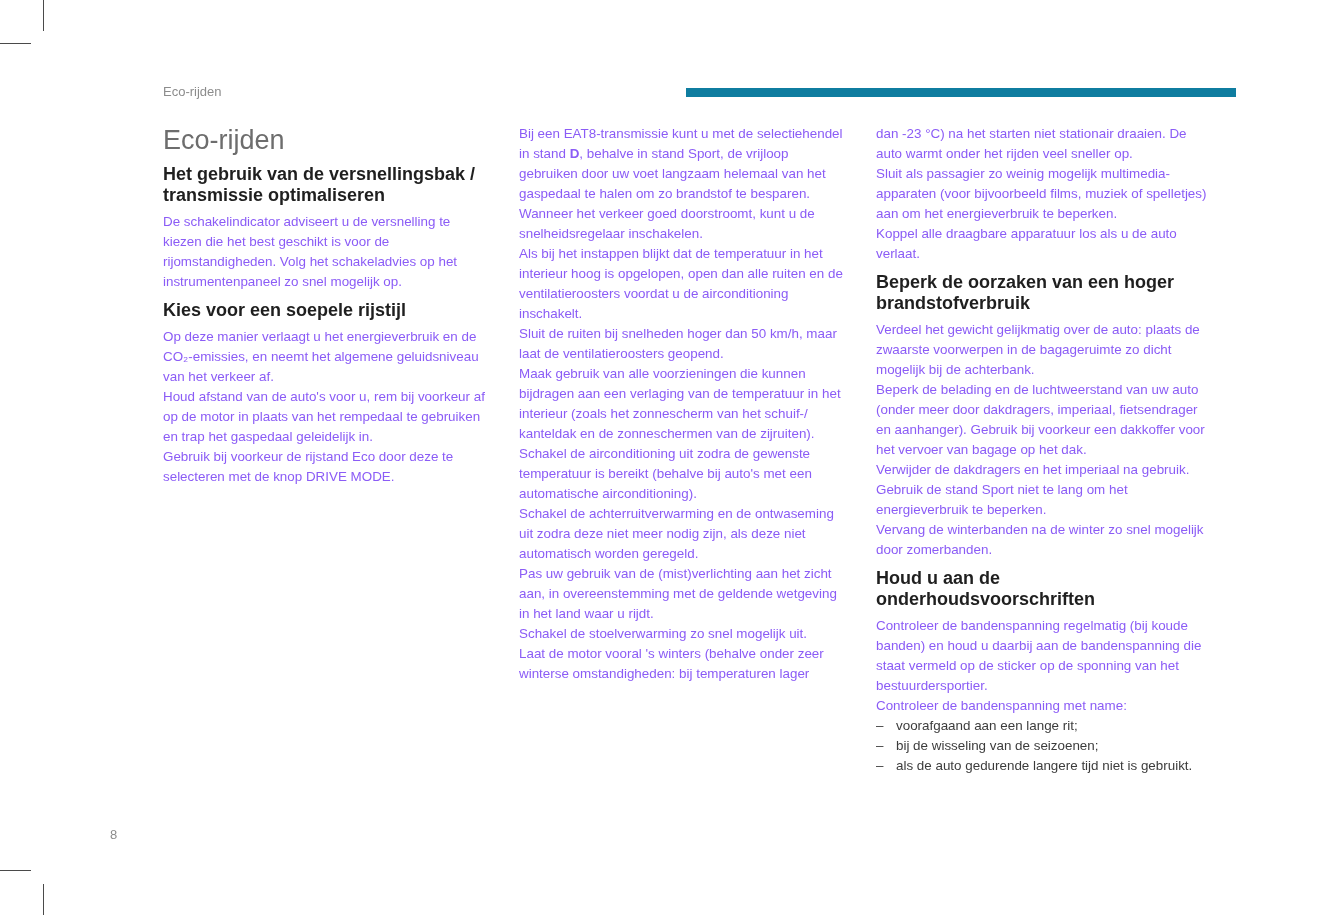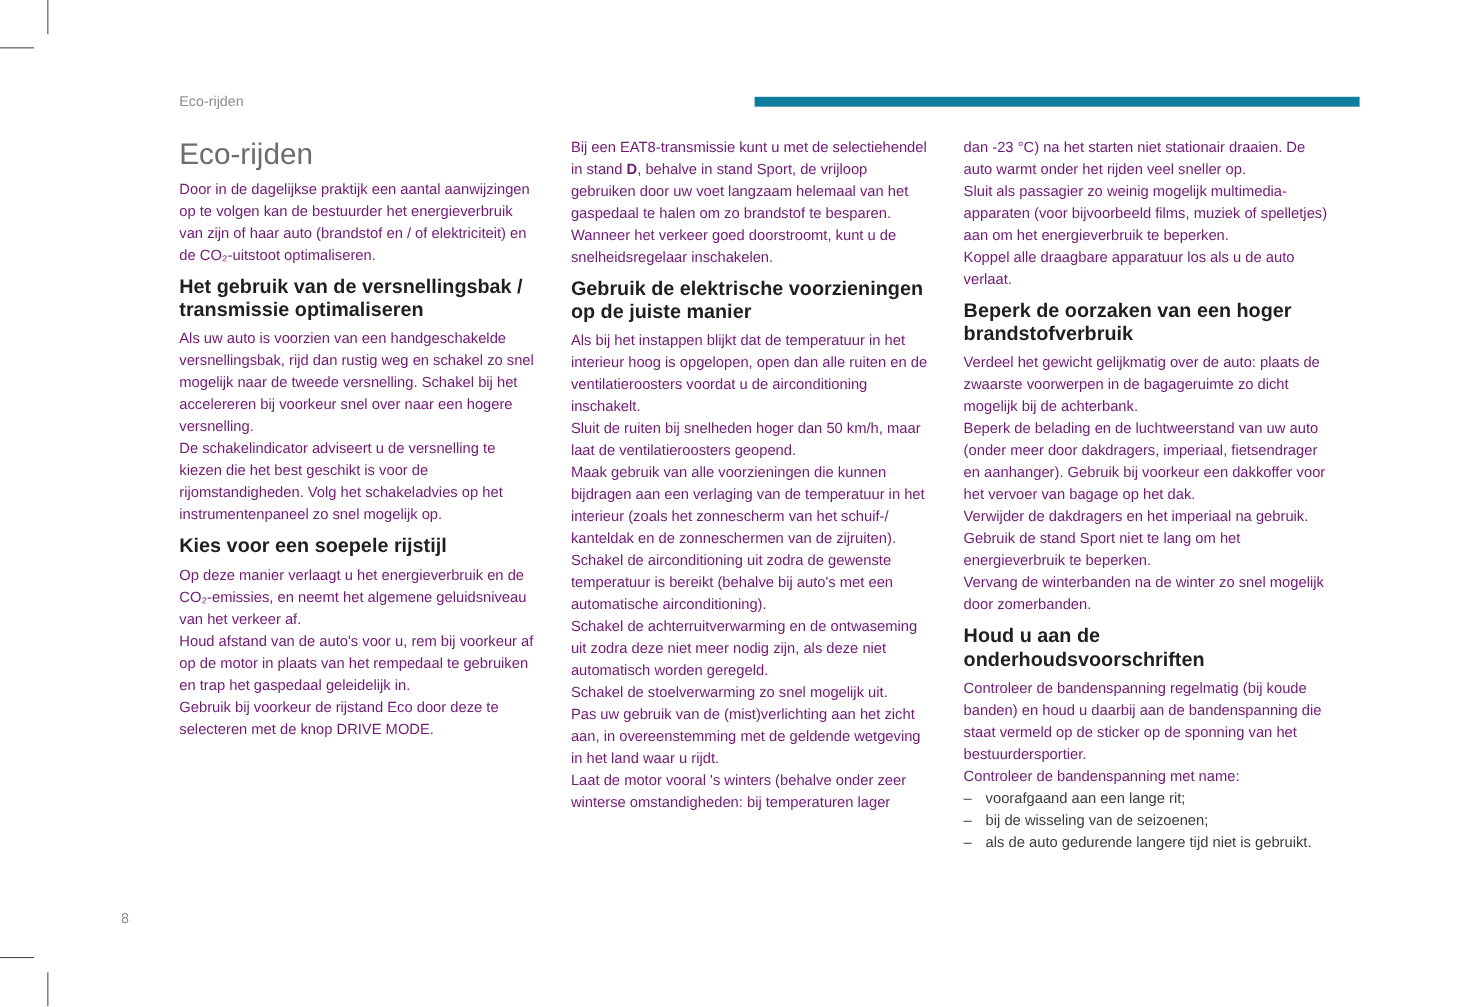--- a/index.html
+++ b/index.html
@@ -42,21 +42,21 @@
     color:#6d6d6d;
   }
   .sec-heading{
     margin:8px 0 6px 0;
     font-size:18px;line-height:21px;font-weight:700;
     color:#1f1f1f;
   }
   .body-para{
     margin:0;
     font-size:13.4px;line-height:20px;
-    color:#701a75;
+    color:#8b5cf6;
   }
   .body-para .b{font-weight:700;}
   .dash-list{margin:0;}
   .dash-item{
     display:flex;
     font-size:13.4px;line-height:20px;color:#3c3c3c;
   }
   .dash-item .dash{flex:0 0 auto;width:20px;}
   .page-number{
     position:absolute;left:110px;top:827px;
@@ -76,40 +76,37 @@
   <div class="crop br-v"></div>
   <div class="crop br-h"></div>
 
   <div class="running-header">Eco-rijden</div>
   <div class="accent-bar" style="background: rgb(15, 125, 160);"></div>
   <div class="accent-bar-end" style="background: rgb(79, 159, 184);"></div>
 
   <div class="content" id="columns">
       <div class="col">
         <h1 class="doc-title">Eco-rijden</h1>
-        <p class="body-para">Door in de dagelijkse praktijk een aantal aanwijzingen op te volgen kan de bestuurder het energieverbruik van zijn of haar auto (brandstof en / of elektriciteit) en de CO₂-uitstoot optimaliseren.</p>
         <h2 class="sec-heading">Het gebruik van de versnellingsbak / transmissie optimaliseren</h2>
-        <p class="body-para">Als uw auto is voorzien van een handgeschakelde versnellingsbak, rijd dan rustig weg en schakel zo snel mogelijk naar de tweede versnelling. Schakel bij het accelereren bij voorkeur snel over naar een hogere versnelling.</p>
         <p class="body-para">De schakelindicator adviseert u de versnelling te kiezen die het best geschikt is voor de rijomstandigheden. Volg het schakeladvies op het instrumentenpaneel zo snel mogelijk op.</p>
         <h2 class="sec-heading">Kies voor een soepele rijstijl</h2>
         <p class="body-para">Op deze manier verlaagt u het energieverbruik en de CO₂-emissies, en neemt het algemene geluidsniveau van het verkeer af.</p>
         <p class="body-para">Houd afstand van de auto's voor u, rem bij voorkeur af op de motor in plaats van het rempedaal te gebruiken en trap het gaspedaal geleidelijk in.</p>
         <p class="body-para">Gebruik bij voorkeur de rijstand Eco door deze te selecteren met de knop DRIVE MODE.</p>
       </div>
       <div class="col">
         <p class="body-para"><span>Bij een EAT8-transmissie kunt u met de selectiehendel in stand </span><span class="b">D</span><span>, behalve in stand Sport, de vrijloop gebruiken door uw voet langzaam helemaal van het gaspedaal te halen om zo brandstof te besparen.</span></p>
         <p class="body-para">Wanneer het verkeer goed doorstroomt, kunt u de snelheidsregelaar inschakelen.</p>
-        <h2 class="sec-heading">Gebruik de elektrische voorzieningen op de juiste manier</h2>
         <p class="body-para">Als bij het instappen blijkt dat de temperatuur in het interieur hoog is opgelopen, open dan alle ruiten en de ventilatieroosters voordat u de airconditioning inschakelt.</p>
         <p class="body-para">Sluit de ruiten bij snelheden hoger dan 50 km/h, maar laat de ventilatieroosters geopend.</p>
         <p class="body-para">Maak gebruik van alle voorzieningen die kunnen bijdragen aan een verlaging van de temperatuur in het interieur (zoals het zonnescherm van het schuif-/ kanteldak en de zonneschermen van de zijruiten).</p>
         <p class="body-para">Schakel de airconditioning uit zodra de gewenste temperatuur is bereikt (behalve bij auto's met een automatische airconditioning).</p>
         <p class="body-para">Schakel de achterruitverwarming en de ontwaseming uit zodra deze niet meer nodig zijn, als deze niet automatisch worden geregeld.</p>
+        <p class="body-para">Pas uw gebruik van de (mist)verlichting aan het zicht aan, in overeenstemming met de geldende wetgeving in het land waar u rijdt.</p>
         <p class="body-para">Schakel de stoelverwarming zo snel mogelijk uit.</p>
-        <p class="body-para">Pas uw gebruik van de (mist)verlichting aan het zicht aan, in overeenstemming met de geldende wetgeving in het land waar u rijdt.</p>
         <p class="body-para">Laat de motor vooral 's winters (behalve onder zeer winterse omstandigheden: bij temperaturen lager</p>
       </div>
       <div class="col">
         <p class="body-para">dan -23 °C) na het starten niet stationair draaien. De auto warmt onder het rijden veel sneller op.</p>
         <p class="body-para">Sluit als passagier zo weinig mogelijk multimedia-apparaten (voor bijvoorbeeld films, muziek of spelletjes) aan om het energieverbruik te beperken.</p>
         <p class="body-para">Koppel alle draagbare apparatuur los als u de auto verlaat.</p>
         <h2 class="sec-heading">Beperk de oorzaken van een hoger brandstofverbruik</h2>
         <p class="body-para">Verdeel het gewicht gelijkmatig over de auto: plaats de zwaarste voorwerpen in de bagageruimte zo dicht mogelijk bij de achterbank.</p>
         <p class="body-para">Beperk de belading en de luchtweerstand van uw auto (onder meer door dakdragers, imperiaal, fietsendrager en aanhanger). Gebruik bij voorkeur een dakkoffer voor het vervoer van bagage op het dak.</p>
         <p class="body-para">Verwijder de dakdragers en het imperiaal na gebruik.</p>

